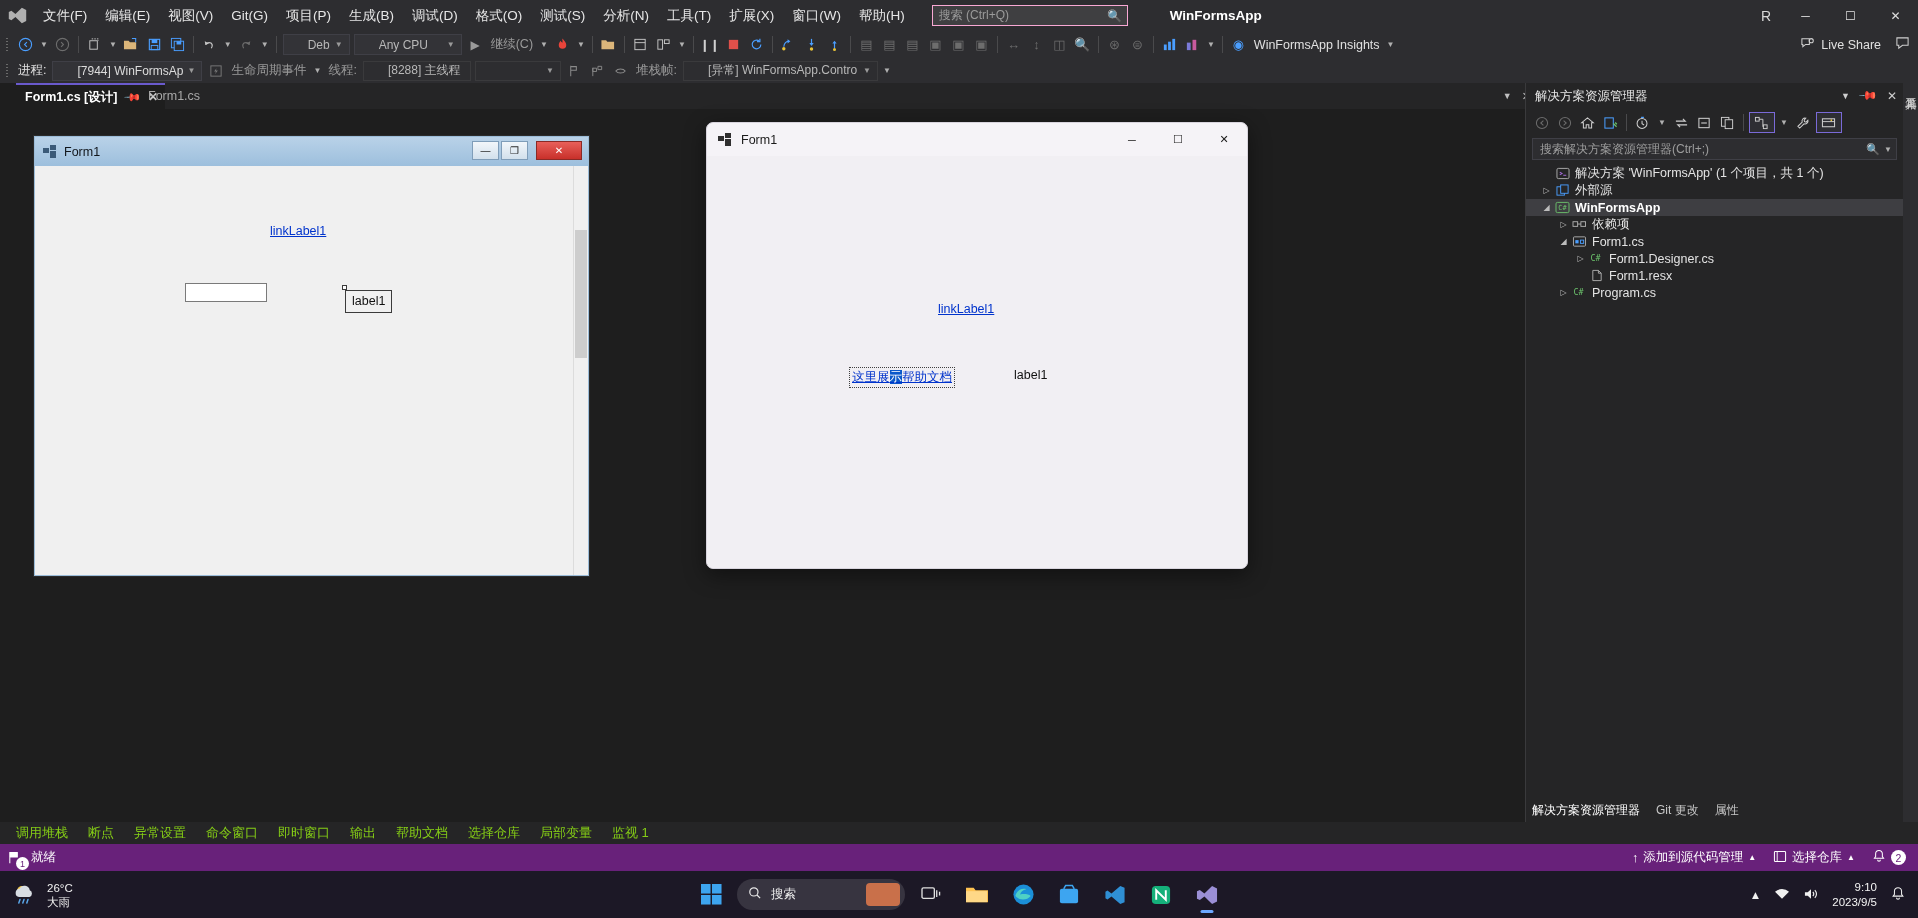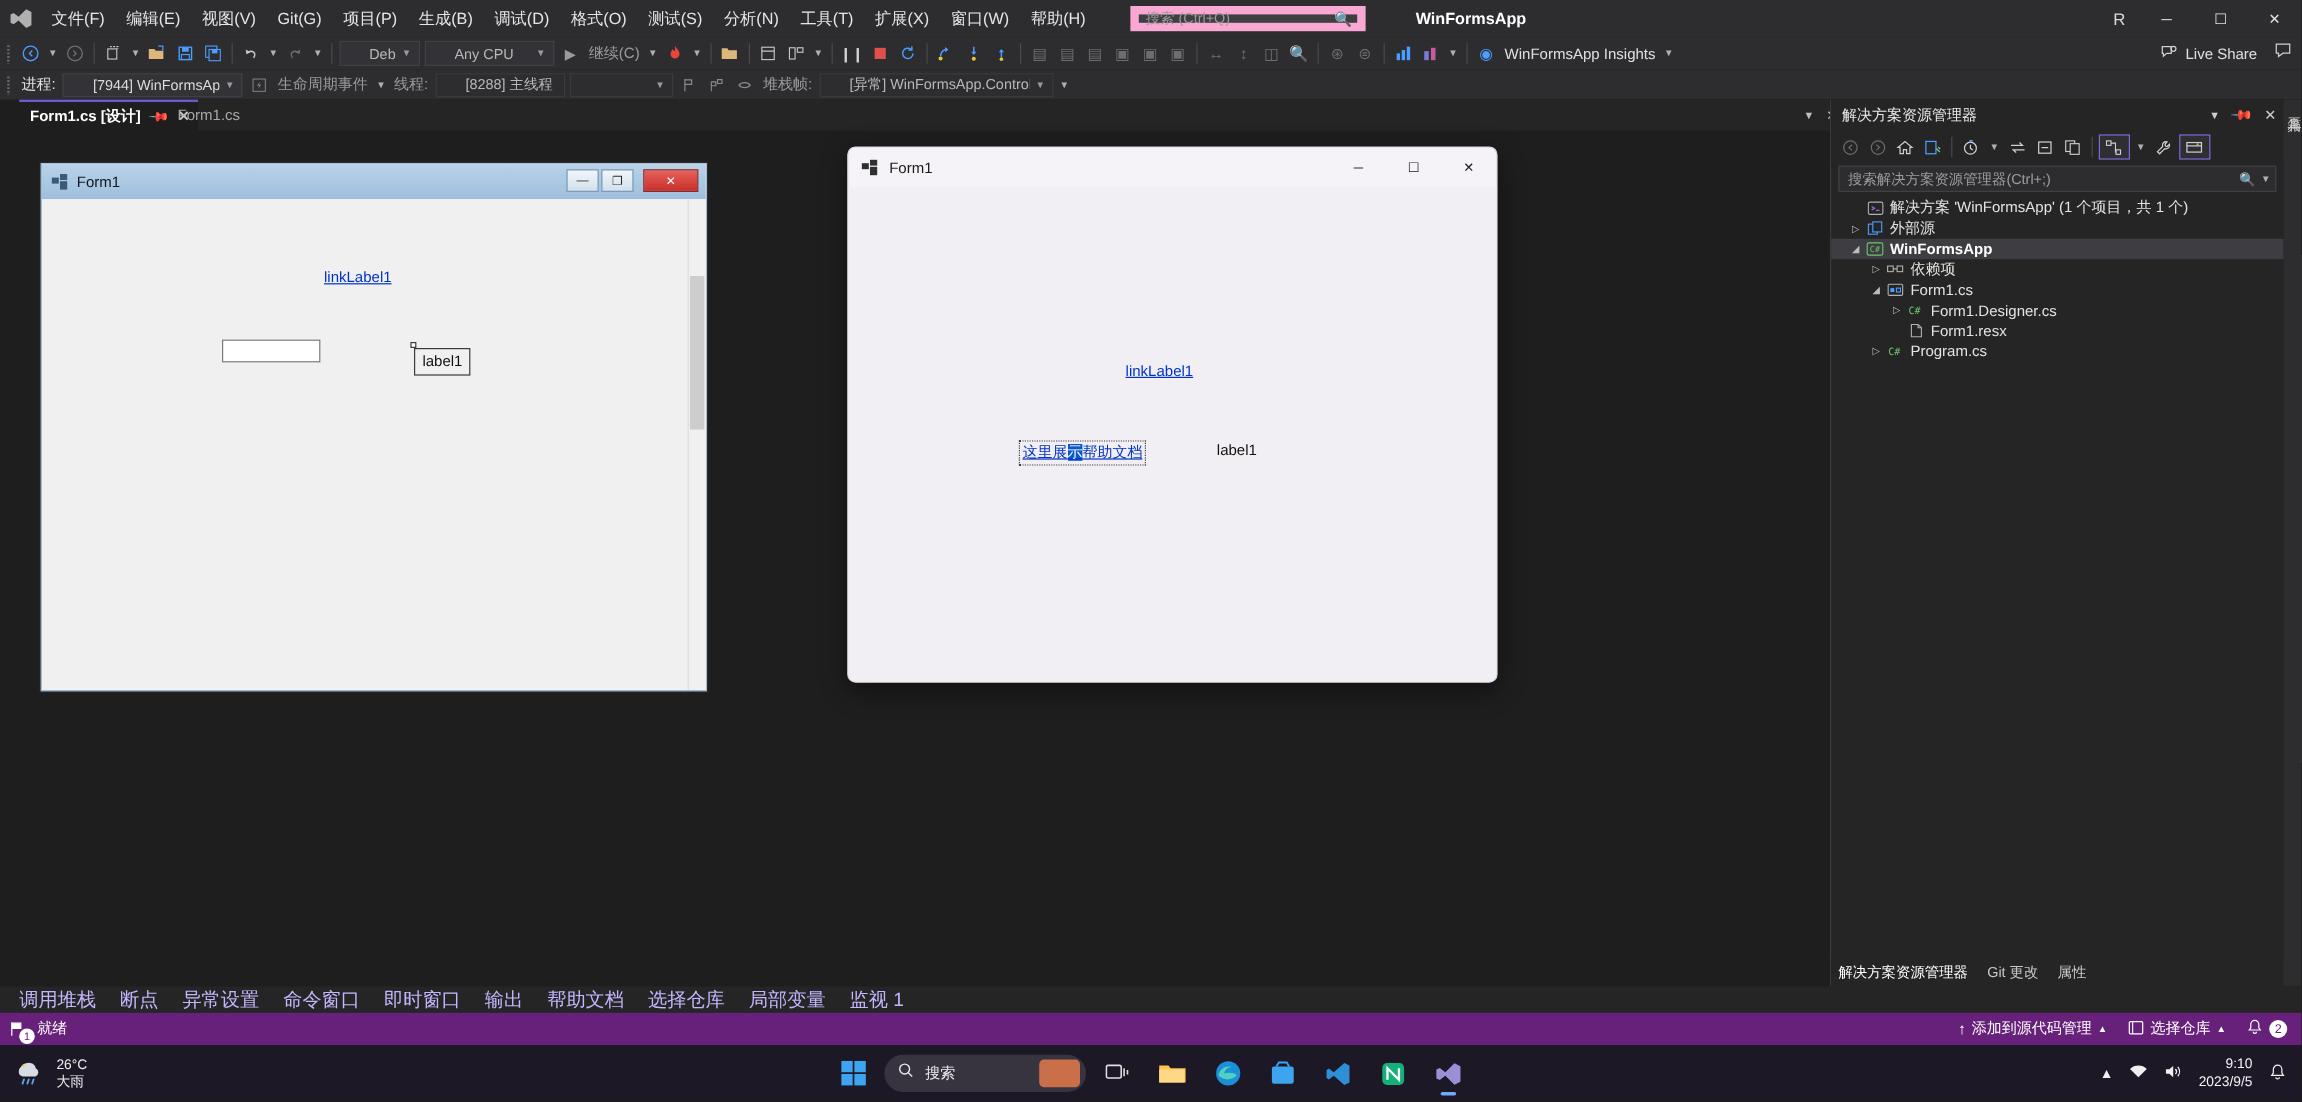--- a/index.html
+++ b/index.html
@@ -18,22 +18,22 @@
   }
   #vs-logo {
     width: 34px; height: 31px; display: flex; align-items: center; justify-content: center;
   }
   #vs-logo svg { display: block; }
   .menu-item {
     color: #e6e6e6; font-size: 13.5px; padding: 0 9px; height: 31px;
     display: flex; align-items: center; white-space: nowrap; cursor: default;
   }
   #search-box {
-    margin-left: 28px; width: 196px; height: 21px; background: #3f3f41;
-    border: 7px solid #f9a8d4; display: flex; align-items: center;
+    margin-left: 18px; width: 196px; height: 21px; background: #3f3f41;
+    border: 1px solid #f9a8d4; display: flex; align-items: center;
     padding: 0 4px 0 6px; position: relative;
   }
   #search-box .ph { color: #9a9a9a; font-size: 12px; flex: 1; }
   #search-box .mag { color: #c8c8c8; font-size: 12px; }
   #app-title {
     margin-left: 42px; color: #ffffff; font-size: 13.5px; font-weight: 600;
   }
   #tb-right {
     position: absolute; right: 0; top: 0; height: 31px; display: flex; align-items: center;
   }
@@ -219,21 +219,21 @@
     position: absolute; right: 0; top: 83px; width: 15px; height: 739px; background: #2d2d30;
     writing-mode: vertical-rl; text-orientation: mixed; color: #d0d0d0; font-size: 11.5px;
     padding-top: 6px; text-align: left;
   }
 
   
   #bottomtabs {
     position: absolute; left: 0; top: 822px; width: 1918px; height: 22px; background: #252526;
     display: flex; align-items: center; padding-left: 6px; gap: 0;
   }
-  .btab { font-size: 16px; color: #c4b5fd; padding: 0 10px; height: 22px; display: flex; align-items: center; }
+  .btab { font-size: 13px; color: #84cc16; padding: 0 10px; height: 22px; display: flex; align-items: center; }
 
   
   #statusbar {
     position: absolute; left: 0; top: 844px; width: 1918px; height: 27px; background: #68217a;
     display: flex; align-items: center; color: #ffffff; font-size: 12.5px;
   }
   #sb-left { display: flex; align-items: center; padding-left: 7px; gap: 9px; }
   #sb-right { position: absolute; right: 0; display: flex; align-items: center; gap: 17px; padding-right: 12px; }
   .sb-i { display: flex; align-items: center; gap: 5px; }
   .sb-badge {

